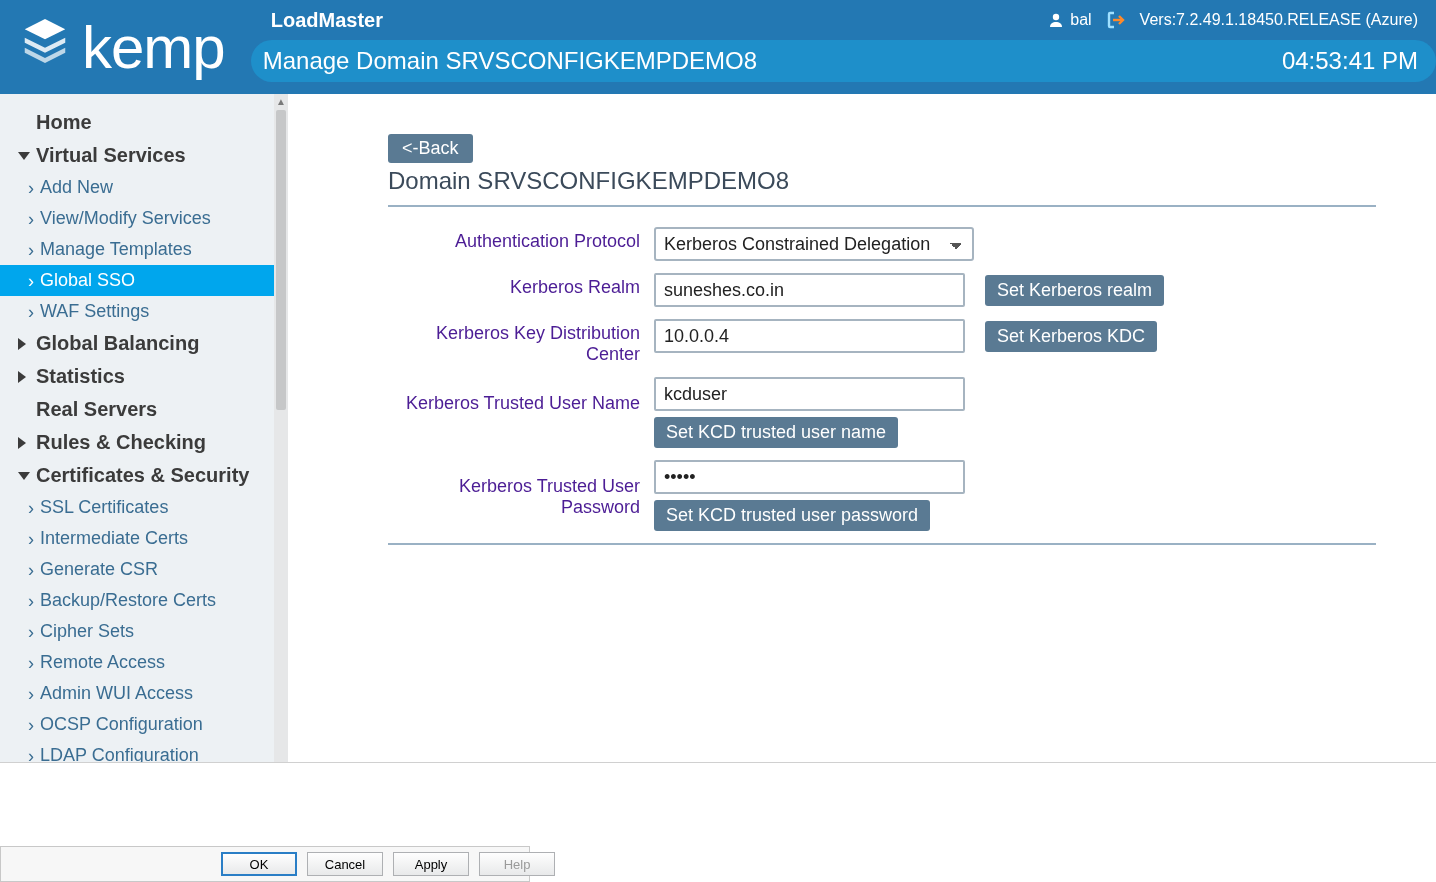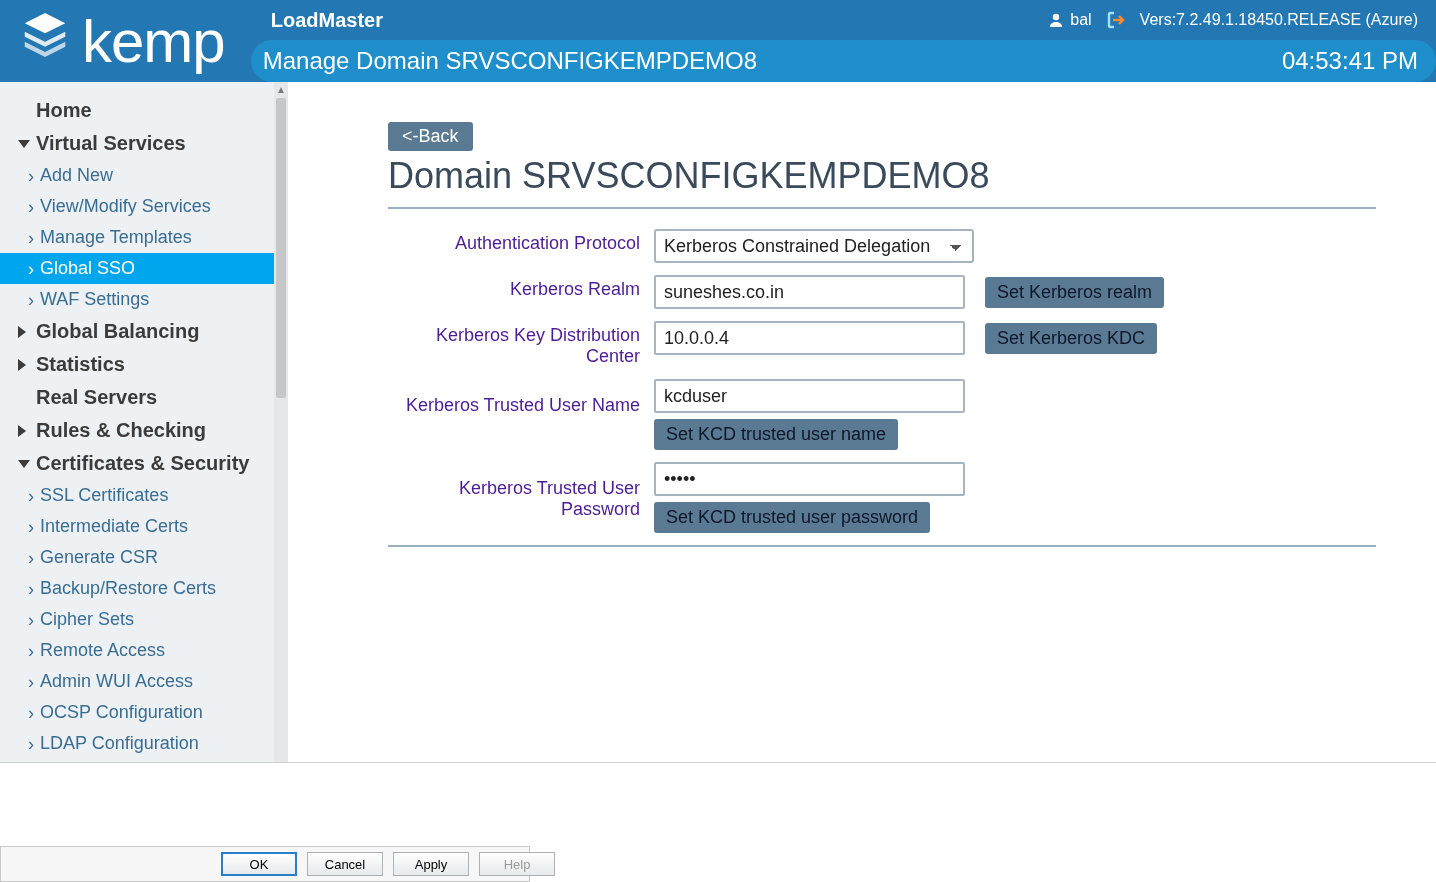--- a/index.html
+++ b/index.html
@@ -1,21 +1,21 @@
 <!DOCTYPE html>
 <html><head>
 <meta charset="utf-8">
 <style>
   * { box-sizing: border-box; margin: 0; padding: 0; }
   html, body { height: 100%; font-family: "Segoe UI", Arial, sans-serif; }
   body { display: flex; flex-direction: column; background: #fff; }
 
   .topbar {
     display: flex; align-items: stretch; background: #2378b3; color: #fff;
-    height: 82px;
+    height: 94px;
   }
   .logo-area {
     display: flex; align-items: center; gap: 10px; padding: 0 26px 0 18px;
     font-size: 60px; font-weight: 300; letter-spacing: -1px;
   }
   .logo-area svg { width: 54px; height: 54px; }
   .logo-text { font-family: "Segoe UI", Arial, sans-serif; font-weight: 400; }
   .topbar-main { flex: 1; display: flex; flex-direction: column; }
   .topbar-row1 {
     display: flex; align-items: center; justify-content: space-between;
@@ -56,42 +56,42 @@
   }
   .nav-item.level1.active { background:#00a6ed; color:#fff;}
   .nav-item.level1.active::before { color:#fff;}
 
   .content { flex:1; padding: 40px 60px 40px 100px; overflow:auto; background:#fff;}
   .back-btn {
     display:inline-block; background:#5a7a93; color:#fff; border:none;
     padding:4px 14px; font-size:18px; border-radius:3px; cursor:pointer;
     margin-bottom:4px;
   }
-  .page-title { font-size:36px; color:#3b4a5a; font-weight:400; margin-bottom:10px;}
+  .page-title { font-size:24px; color:#3b4a5a; font-weight:400; margin-bottom:10px;}
   .hr { border:none; border-top:2px solid #9ab1c4; margin-bottom:20px;}
 
   .form-row { display:flex; align-items:flex-start; margin-bottom:12px; }
   .form-label { width:266px; text-align:right; padding-right:14px; padding-top:4px; font-size:18px; color:#4c1d95;}
   .form-controls { display:flex; flex-direction:column; gap:6px; }
   .ctrl-line { display:flex; align-items:center; gap:20px;}
 
   select.form-select {
     height:34px; border:2px solid #a6b4c0; border-radius:3px; font-size:18px;
     padding:2px 28px 2px 8px; color:#222; background:#fff;
     appearance:none; -webkit-appearance:none;
     background-image: linear-gradient(45deg, transparent 50%, #555 50%), linear-gradient(135deg, #555 50%, transparent 50%);
     background-position: calc(100% - 16px) 14px, calc(100% - 10px) 14px;
     background-size: 6px 6px, 6px 6px; background-repeat:no-repeat;
   }
   input.form-input, input.form-password {
     height:34px; width:311px; border:2px solid #a6b4c0; border-radius:2px;
     font-size:18px; padding:2px 8px; color:#222;
   }
   .action-btn {
-    background:#5a7a93; color:#0f172a; border:none; padding:5px 12px;
+    background:#5a7a93; color:#ffffff; border:none; padding:5px 12px;
     font-size:18px; border-radius:3px; cursor:pointer; white-space:nowrap;
   }
 
   .dialog-bar {
     border-top:1px solid #d0d0d0; height:120px; position:relative;
   }
   .dialog-inner {
     position:absolute; bottom:0; left:0; border:1px solid #c8c8c8;
     background:#f7f7f7; padding:6px 10px 6px 220px; display:flex; gap:10px;
     width:530px; height:36px; align-items:center;

